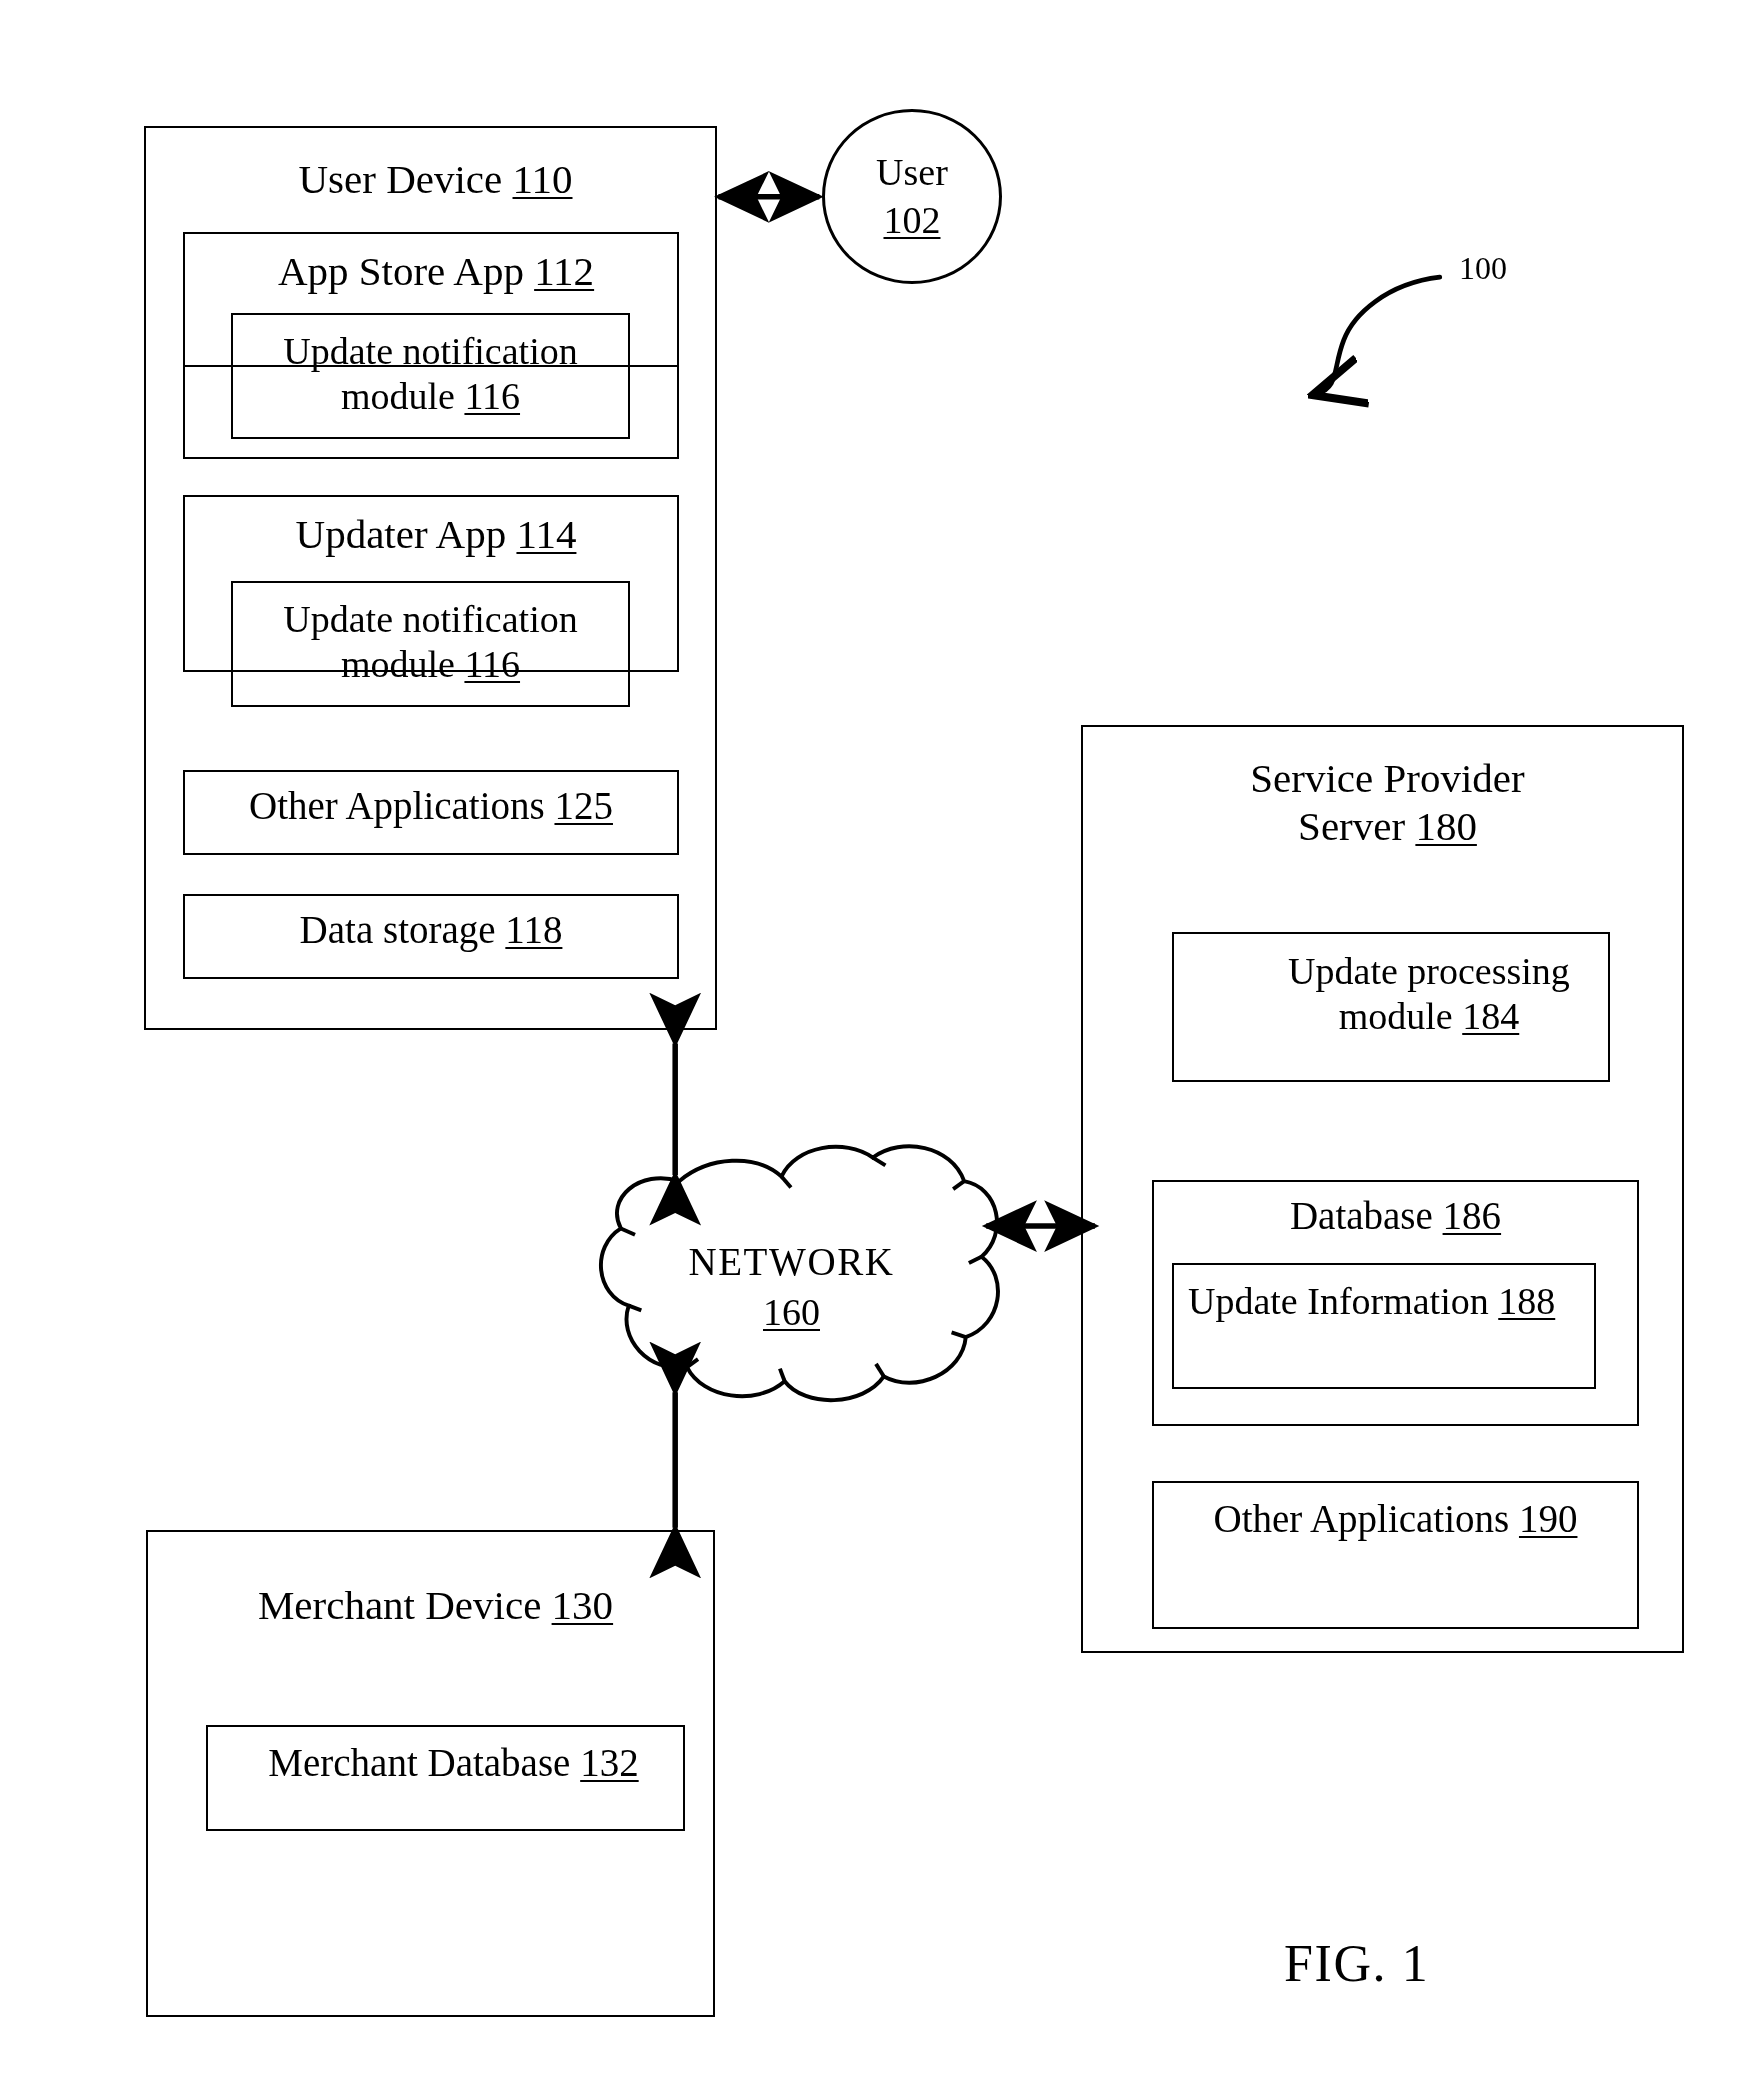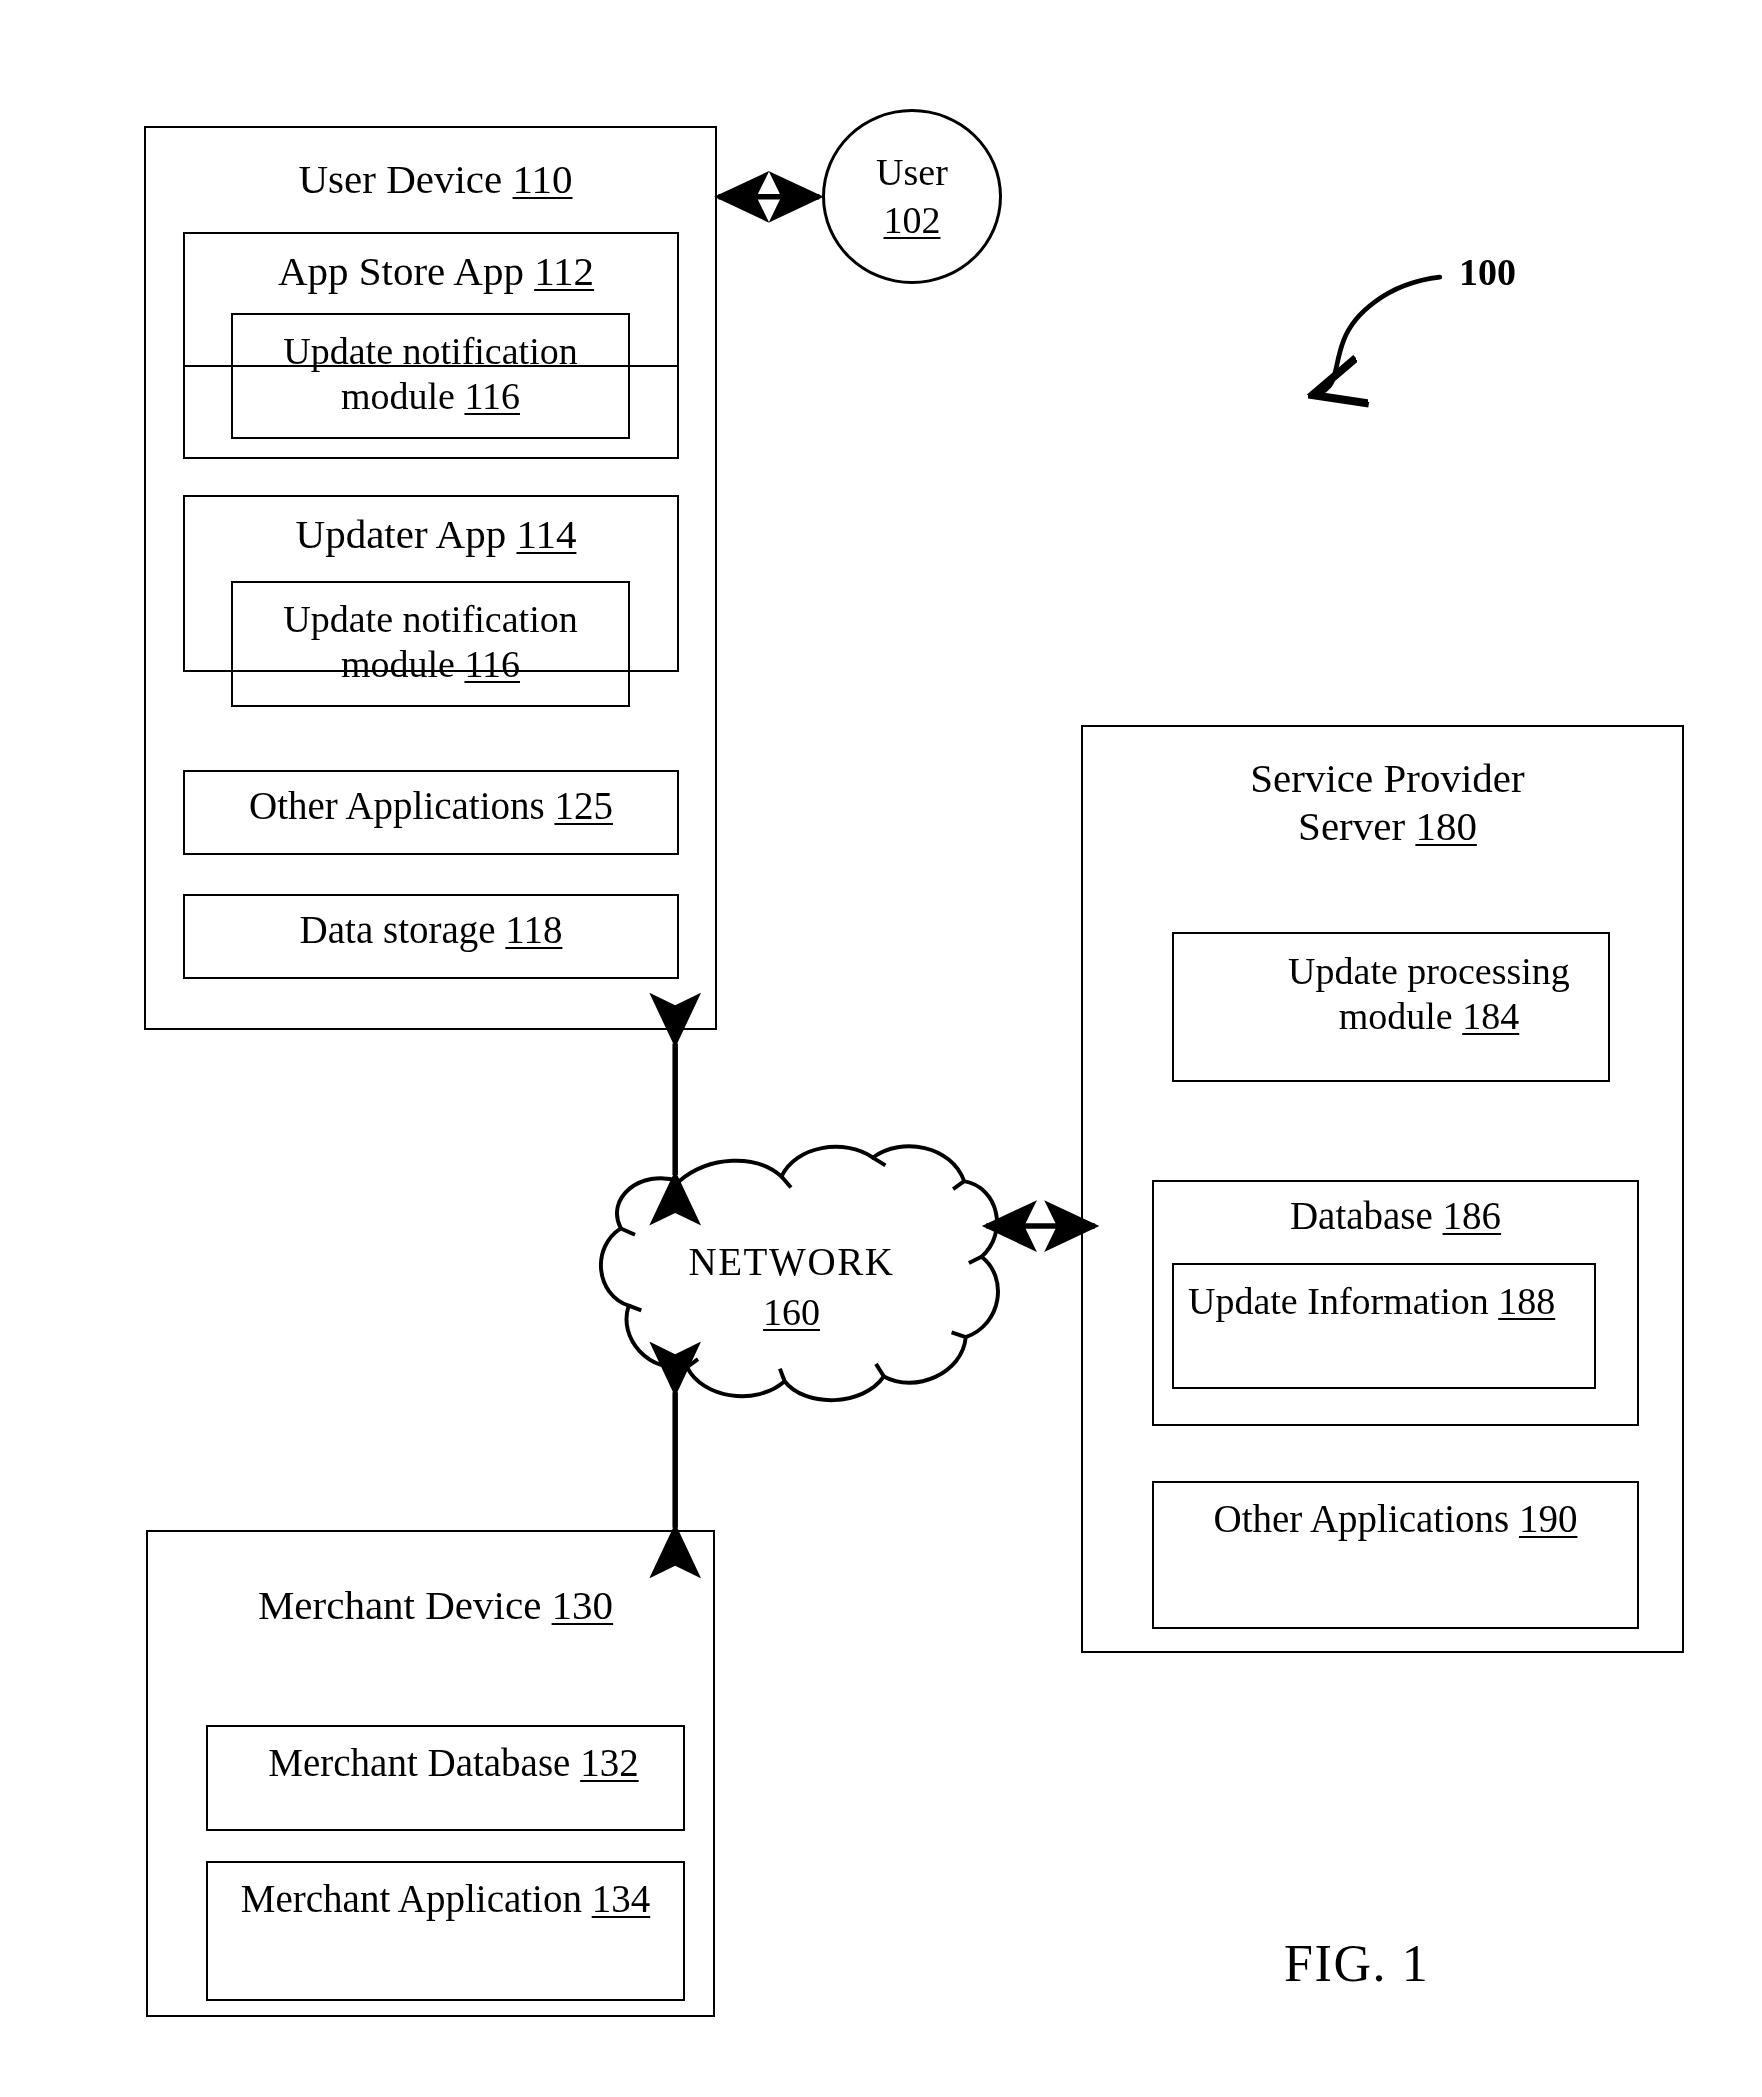--- a/index.html
+++ b/index.html
@@ -71,22 +71,21 @@
   
   #fig-caption {
     position: absolute;
     font-size: 52px;
     letter-spacing: 1.6px;
   }
 
   
   #ref-100 {
     position: absolute;
-    font-size: 38px;
-    font-weight: bold;
+    font-size: 32px;
   }
 
   
   #cloud-text {
     position: absolute;
     text-align: center;
     line-height: 1.3;
   }
   #cloud-text .net {
     font-size: 39px;
@@ -224,22 +223,19 @@
   </div>
 
   <div class="box" style="left:146px; top:1530px; width:569px; height:487px;">
     <div class="label fs-52" style="top:49px;"><span>Merchant Device</span> <span class="u">130</span></div>
   </div>
 
   <div class="box" style="left:206px; top:1725px; width:479px; height:106px;">
     <div class="label fs-50" style="top:12.6px; font-size:39px;padding-left:16px;"><span>Merchant Database</span> <span class="u">132</span></div>
   </div>
 
-  <div class="box" style="left:206px; top:1861px; width:479px; height:140px;">
-    <div class="label fs-50" style="top:12.6px; font-size:39px;"><span>Merchant Application</span> <span class="u">134</span></div>
-  </div>
 
   <div id="ref-100" style="left:1459px; top:250px;">100</div>
 
   <div id="fig-caption" style="left:1284px; top:1934px;">FIG. 1</div>
 
 </div>
 
 
 </body></html>

